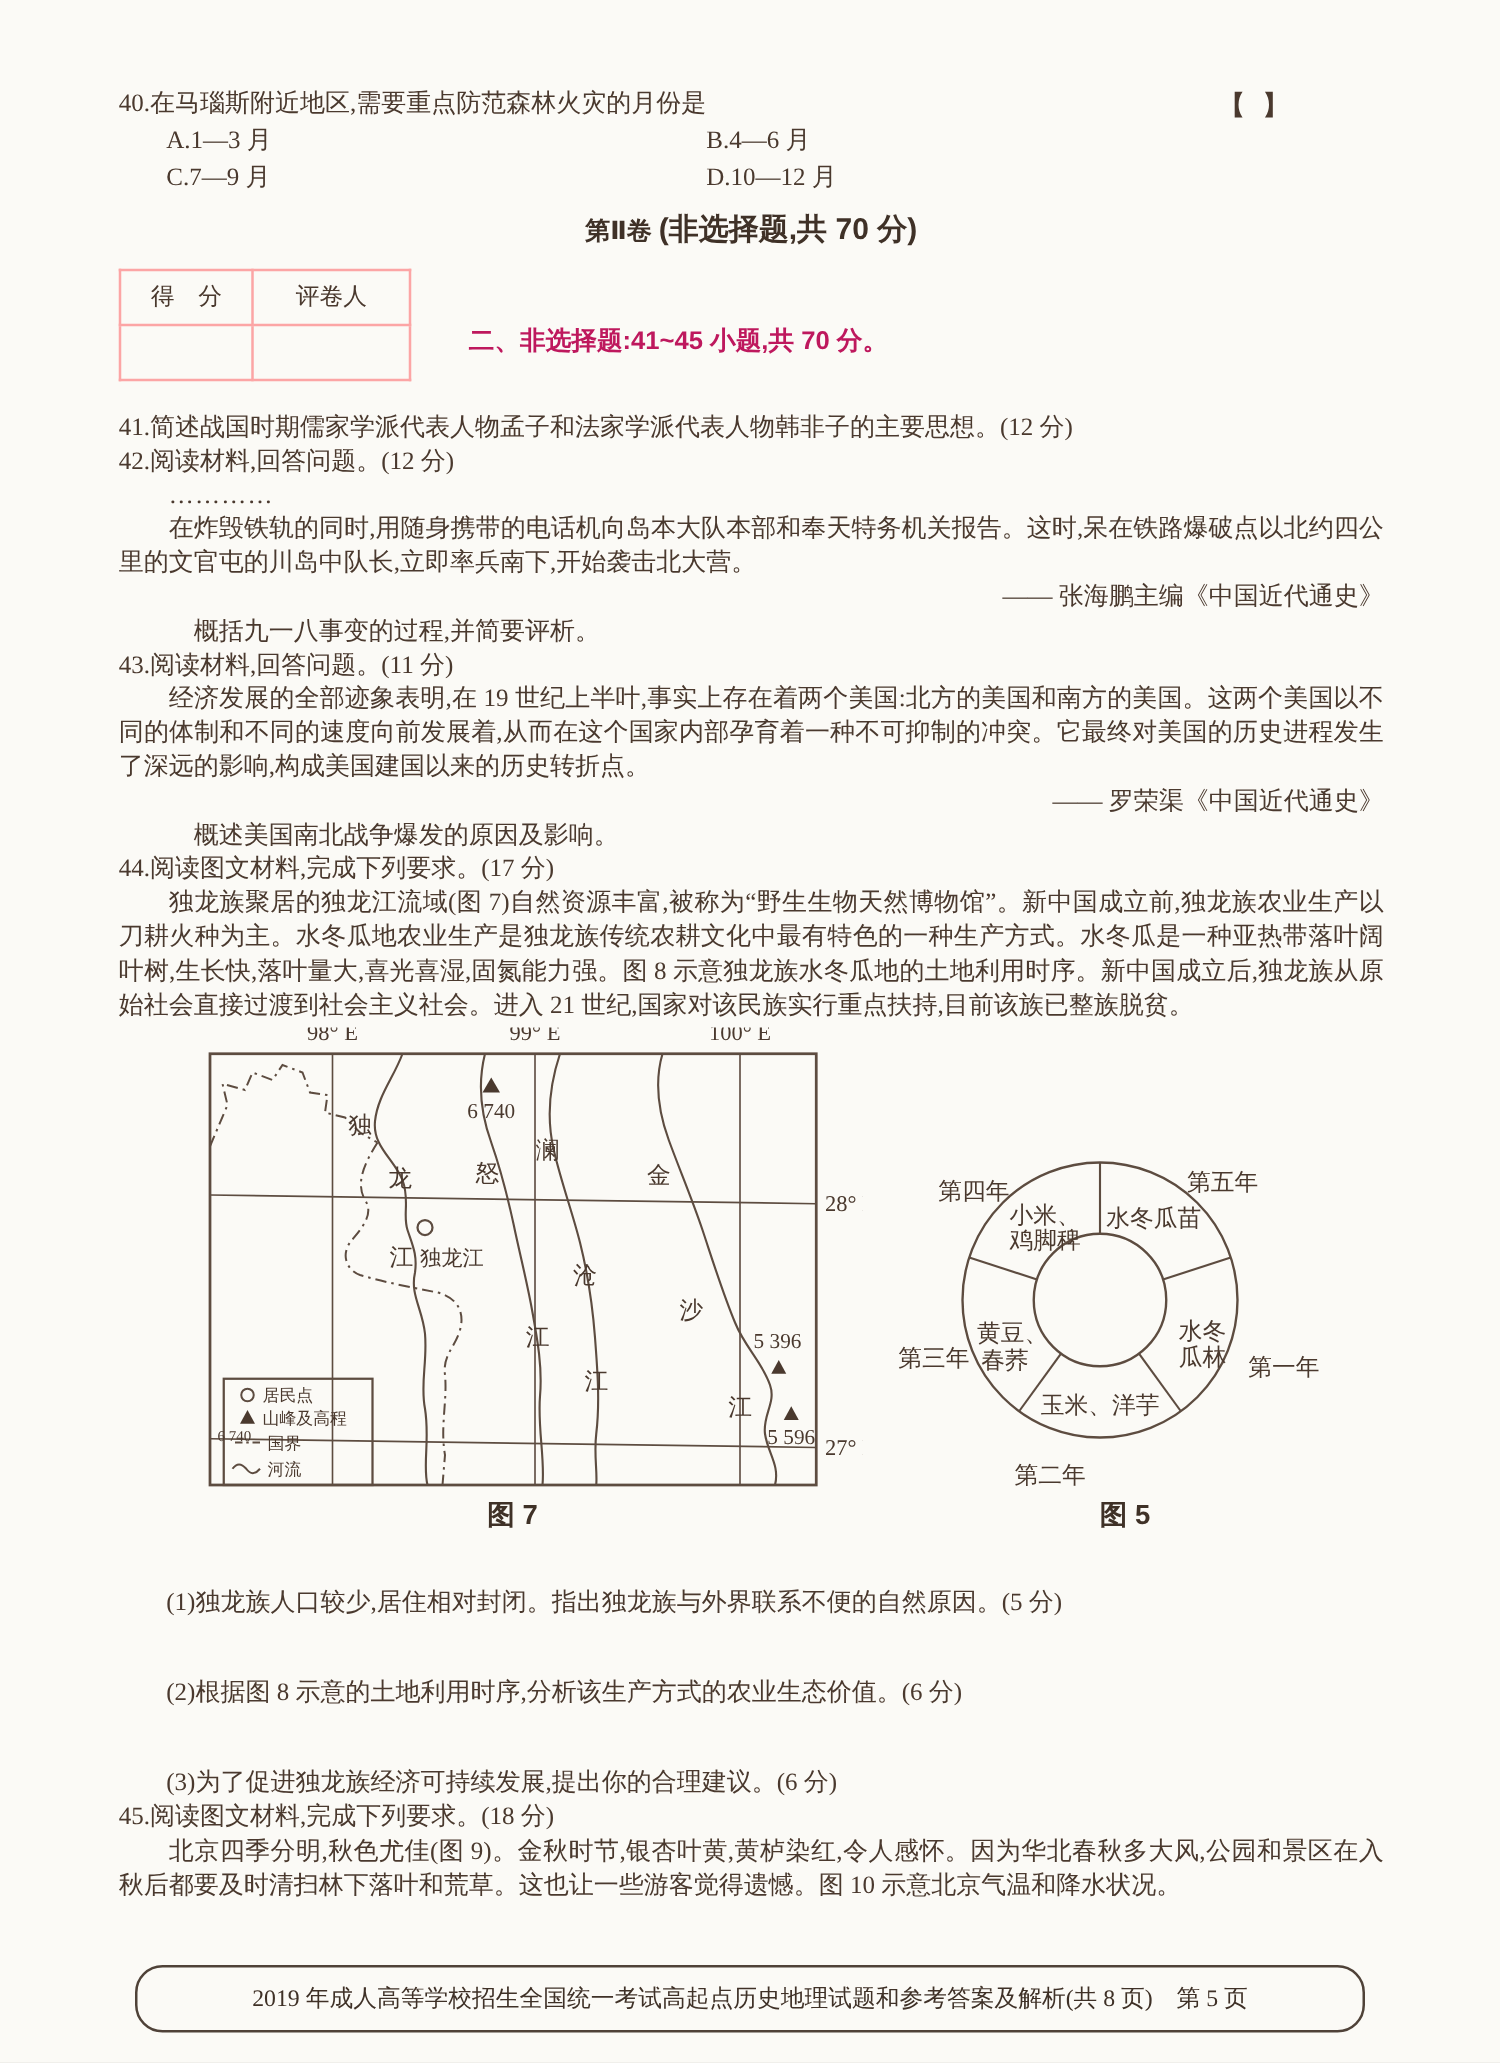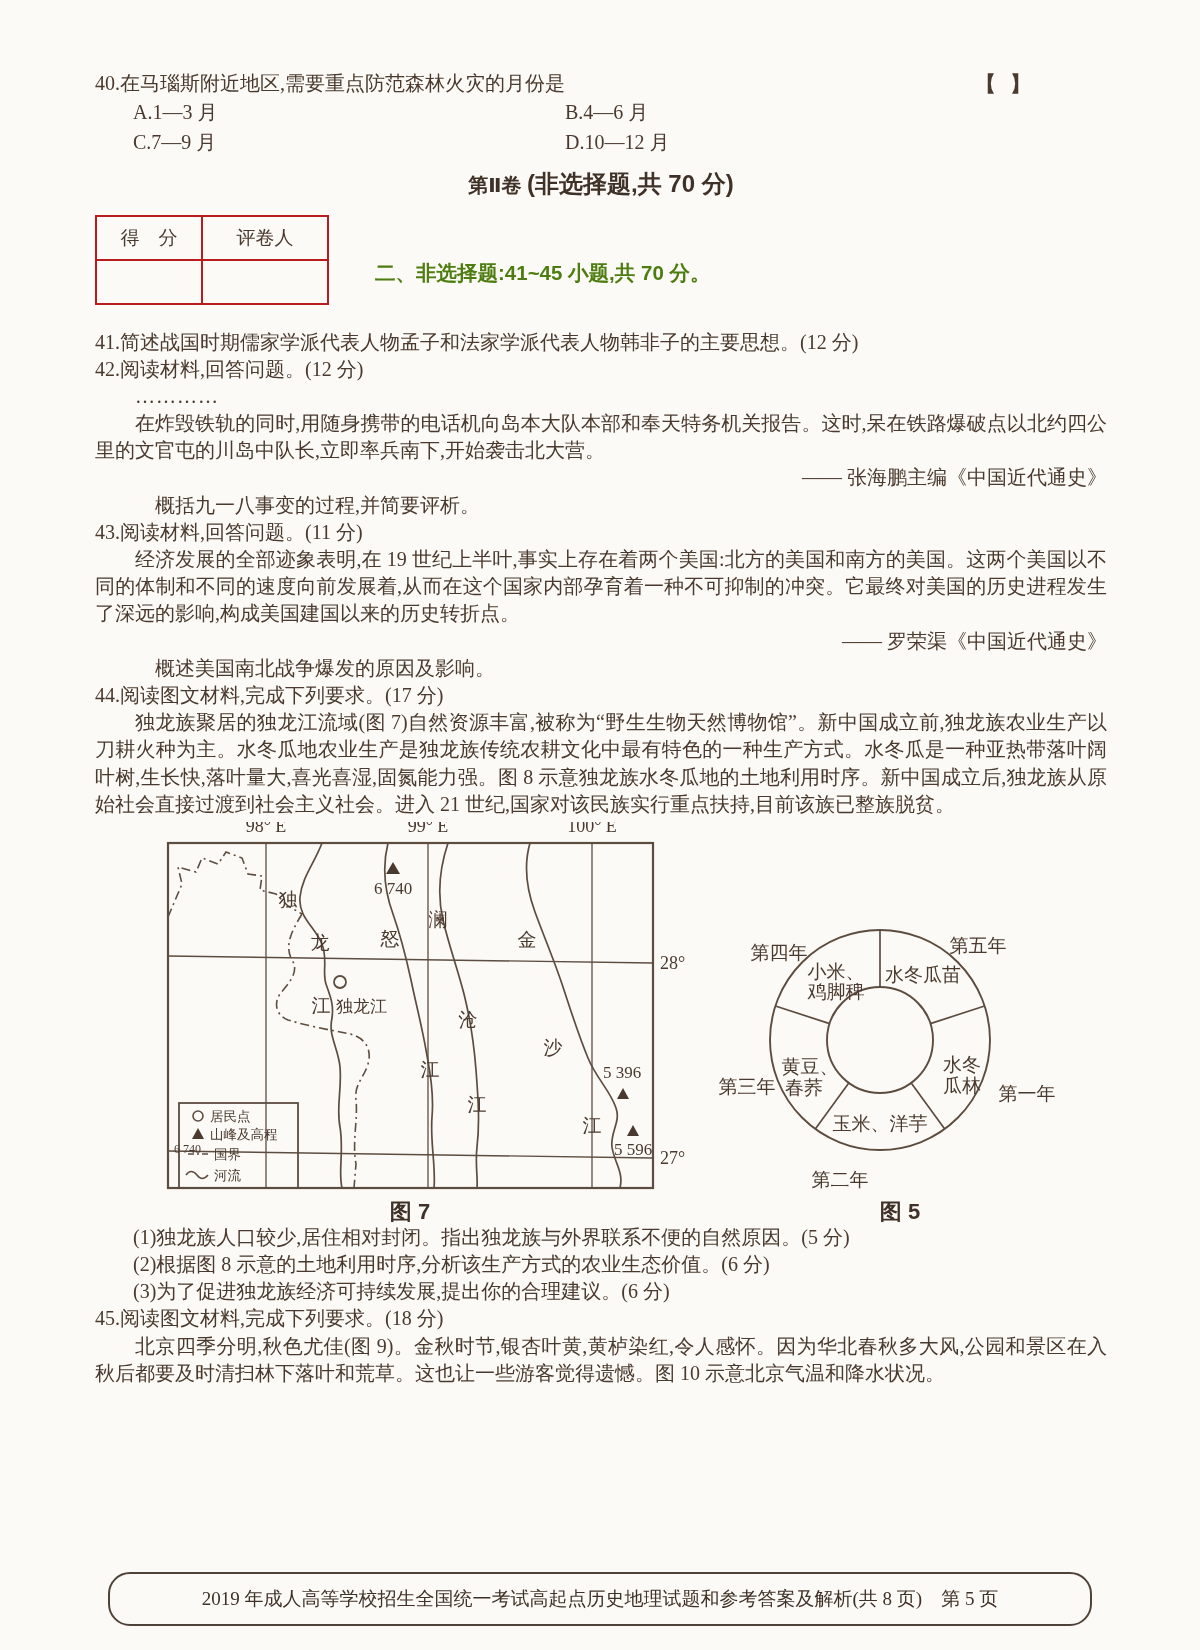--- a/index.html
+++ b/index.html
@@ -15,31 +15,31 @@
   .stem-row{ display:flex; justify-content:space-between; align-items:flex-start; }
   .bracket{ font-weight:bold; font-size:21px; margin-right:62px; letter-spacing:14px; white-space:nowrap; }
   .options{ display:grid; grid-template-columns:432px 1fr; margin-left:38px; row-gap:3px; }
   .sec-heading{ text-align:center; margin:12px 0 10px 0;
     font-family:"Liberation Sans","DejaVu Sans",sans-serif; color:#3f3127; }
   .sec-heading .t1{ font-size:20px; font-weight:700; }
   .sec-heading .t2{ font-size:24px; font-weight:600; }
   .tbl-row{ display:flex; align-items:flex-start; margin:14px 0 24px 0; }
   table.score{ border-collapse:collapse; }
   table.score td{
-    border:2px solid #b91c1c; width:96px; height:42px; text-align:center;
+    border:2px solid #fca5a5; width:96px; height:42px; text-align:center;
     font-size:19px; color:#4a392e; padding:0 4px;
   }
   table.score td.c2{ width:116px; }
   .intro{ margin-left:46px; margin-top:44px; font-family:"Liberation Sans","DejaVu Sans",sans-serif;
-    font-weight:700; font-size:20.5px; color:#4d7c0f; }
+    font-weight:700; font-size:20.5px; color:#be185d; }
   .material{ text-indent:2em; text-align:justify; }
   .ellipsis-line{ text-indent:2em; letter-spacing:1px; }
   .source{ text-align:right; }
   .task{ margin-left:60px; }
-  .sub{ margin-left:38px; }
+  .sub{ margin-left:38px;margin-top:45px; }
   .figures{ position:relative; height:402px; margin-top:4px; }
   .fig-map{ position:absolute; left:35px; top:0; }
   .fig-donut{ position:absolute; left:595px; top:88px; }
   .figcap{ position:absolute; top:375px; font-size:22px; font-weight:700;
     font-family:"Liberation Sans","DejaVu Sans",sans-serif; color:#3f3127; }
   .figcap.c7{ left:35px; width:560px; text-align:center; }
   .figcap.c8{ left:595px; width:420px; text-align:center; }
   .footer{
     position:absolute; left:108px; right:108px; top:1572px; height:50px;
     border:2px solid #4f4238; border-radius:22px;

